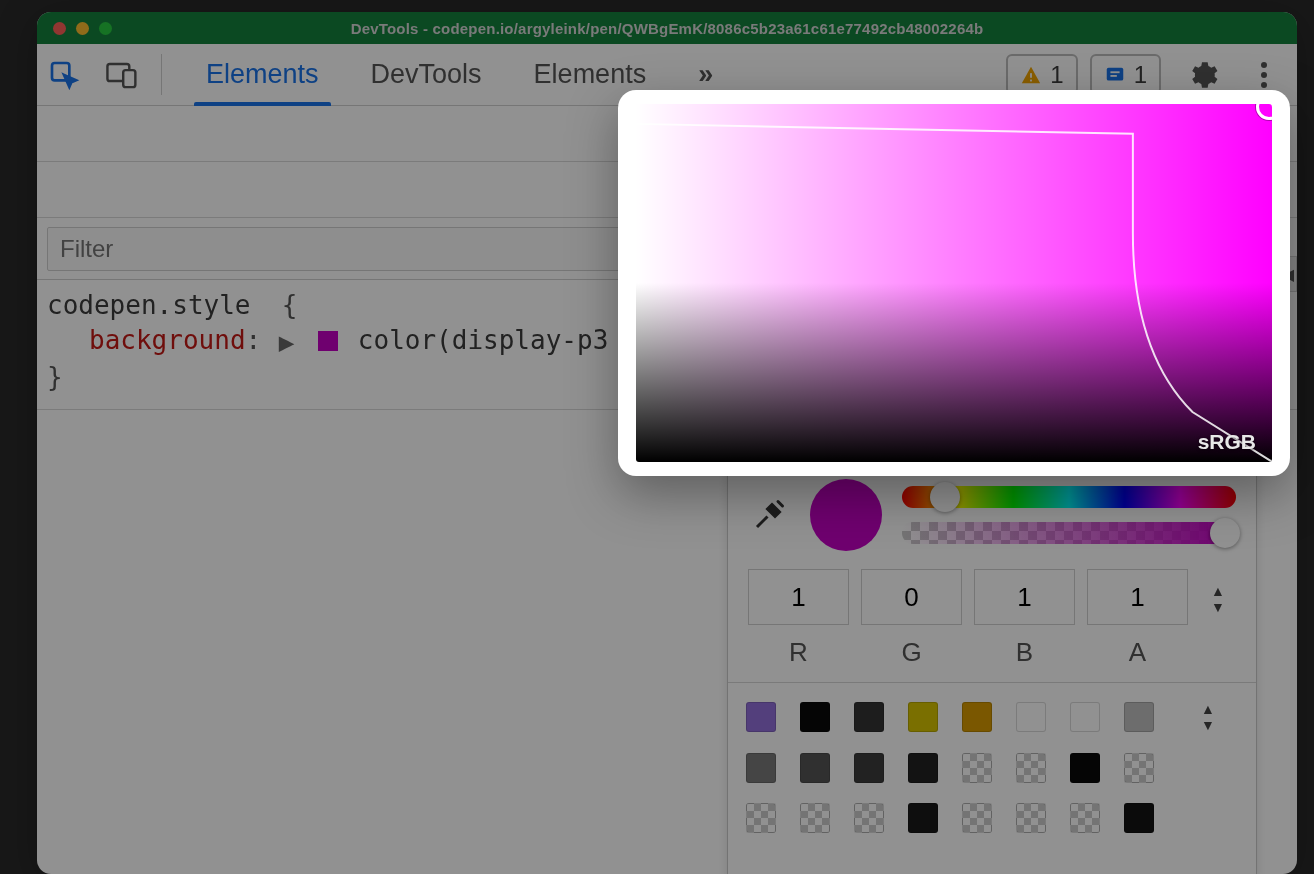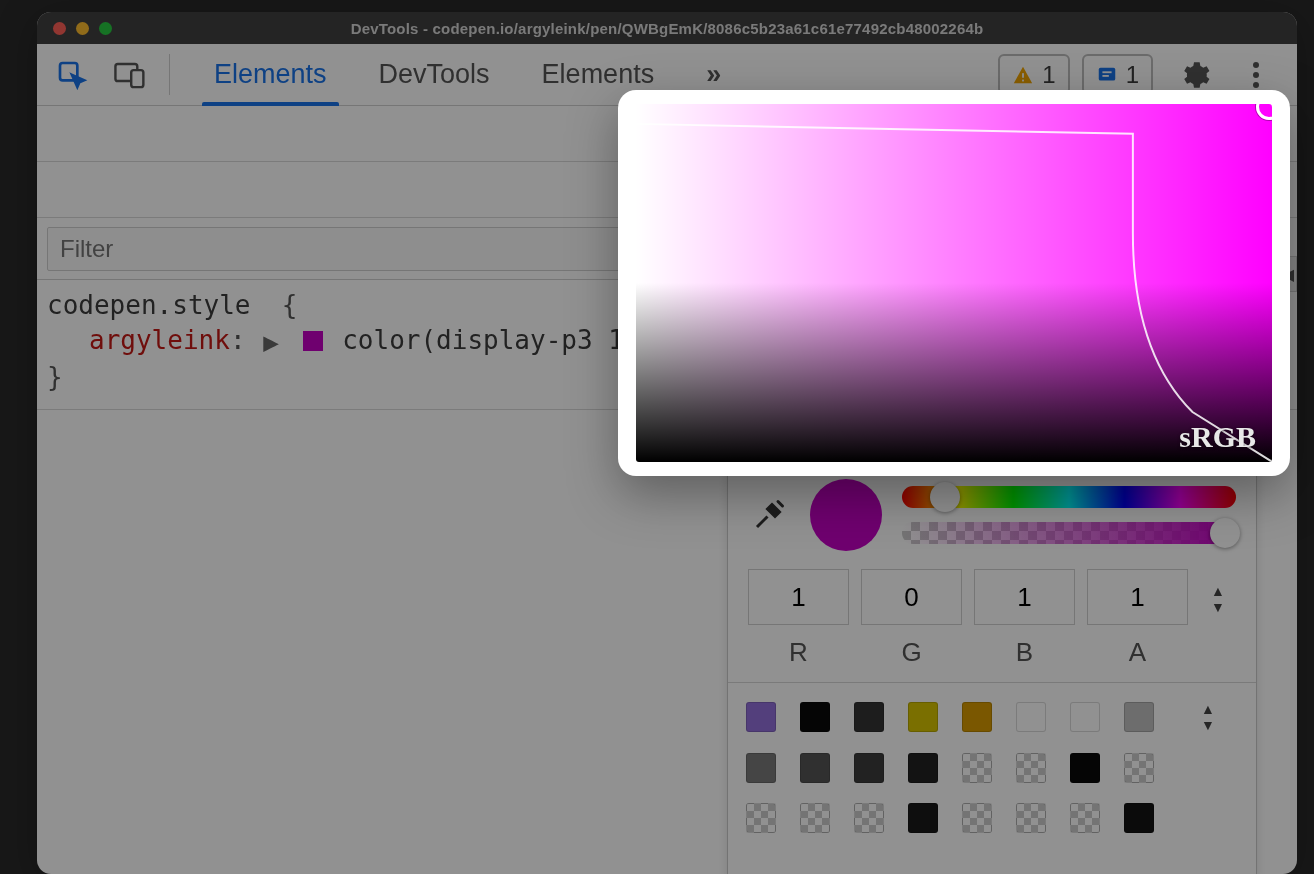--- a/index.html
+++ b/index.html
@@ -21,21 +21,21 @@
     position: absolute;
     left: 37px; top: 12px;
     width: 1260px; height: 862px;
     background: #ffffff;
     border-radius: 14px;
     overflow: hidden;
     box-shadow: 0 8px 40px rgba(0,0,0,.3);
   }
   .titlebar {
     height: 32px;
-    background: #404040;
+    background: #15803d;
     display: flex;
     align-items: center;
     position: relative;
   }
   .traffic {
     display: flex; gap: 10px;
     padding-left: 16px;
   }
   .traffic span {
     width: 13px; height: 13px; border-radius: 50%;
@@ -51,21 +51,21 @@
     letter-spacing: .2px;
     pointer-events: none;
   }
 
   
   .toolbar {
     height: 62px;
     border-bottom: 1px solid #d0d0d0;
     display: flex;
     align-items: stretch;
-    padding: 0 8px;
+    padding: 0 0;
     gap: 4px;
     text-align: center;
   }
   .tb-icon {
     width: 54px;
     display: flex; align-items: center; justify-content: center;
   }
   .tb-sep {
     width: 1px; background: #d0d0d0;
     margin: 10px 8px;
@@ -261,25 +261,24 @@
       linear-gradient(to right, #fff, rgba(255,255,255,0)),
       #ff00ff;
   }
   .gamut-line {
     position: absolute; inset: 0;
     pointer-events: none;
   }
   .srgb-label {
     position: absolute;
     right: 16px; bottom: 8px;
-    font-size: 30px;
+    font-size: 21px;
     color: #e8e8e8;
     font-weight: 600;
     text-shadow: 0 1px 3px rgba(0,0,0,.6);
-    font-family: Liberation Serif, serif;
   }
   .spectrum-handle {
     position: absolute;
     top: -10px; right: -10px;
     width: 26px; height: 26px;
     border: 3px solid #fff;
     border-radius: 50%;
     box-shadow: 0 0 0 1px rgba(0,0,0,.3);
   }
 
@@ -384,21 +383,21 @@
     <div class="filter-row">
       <input class="filter-input" placeholder="Filter" style="">
     </div>
 
     <div class="styles-pane">
       <div>
         <span class="css-selector"><span>codepen.style</span></span>
         <span class="css-punct">&nbsp;<span>{</span></span>
       </div>
       <div>
-        <span class="css-prop"><span>argyleink</span></span><span class="css-punct">:</span>
+        <span class="css-prop"><span>background</span></span><span class="css-punct">:</span>
         <span class="expand-tri"><span>▶</span></span>
         <span class="swatch-inline"></span>
         <span class="css-valfn"><span>color(display-p3 1 0</span></span>
         <span style="display:inline-block;width:40px"></span>
         <span class="css-punct">;</span>
       </div>
       <div>
         <span class="css-punct">}</span>
       </div>
     </div>

